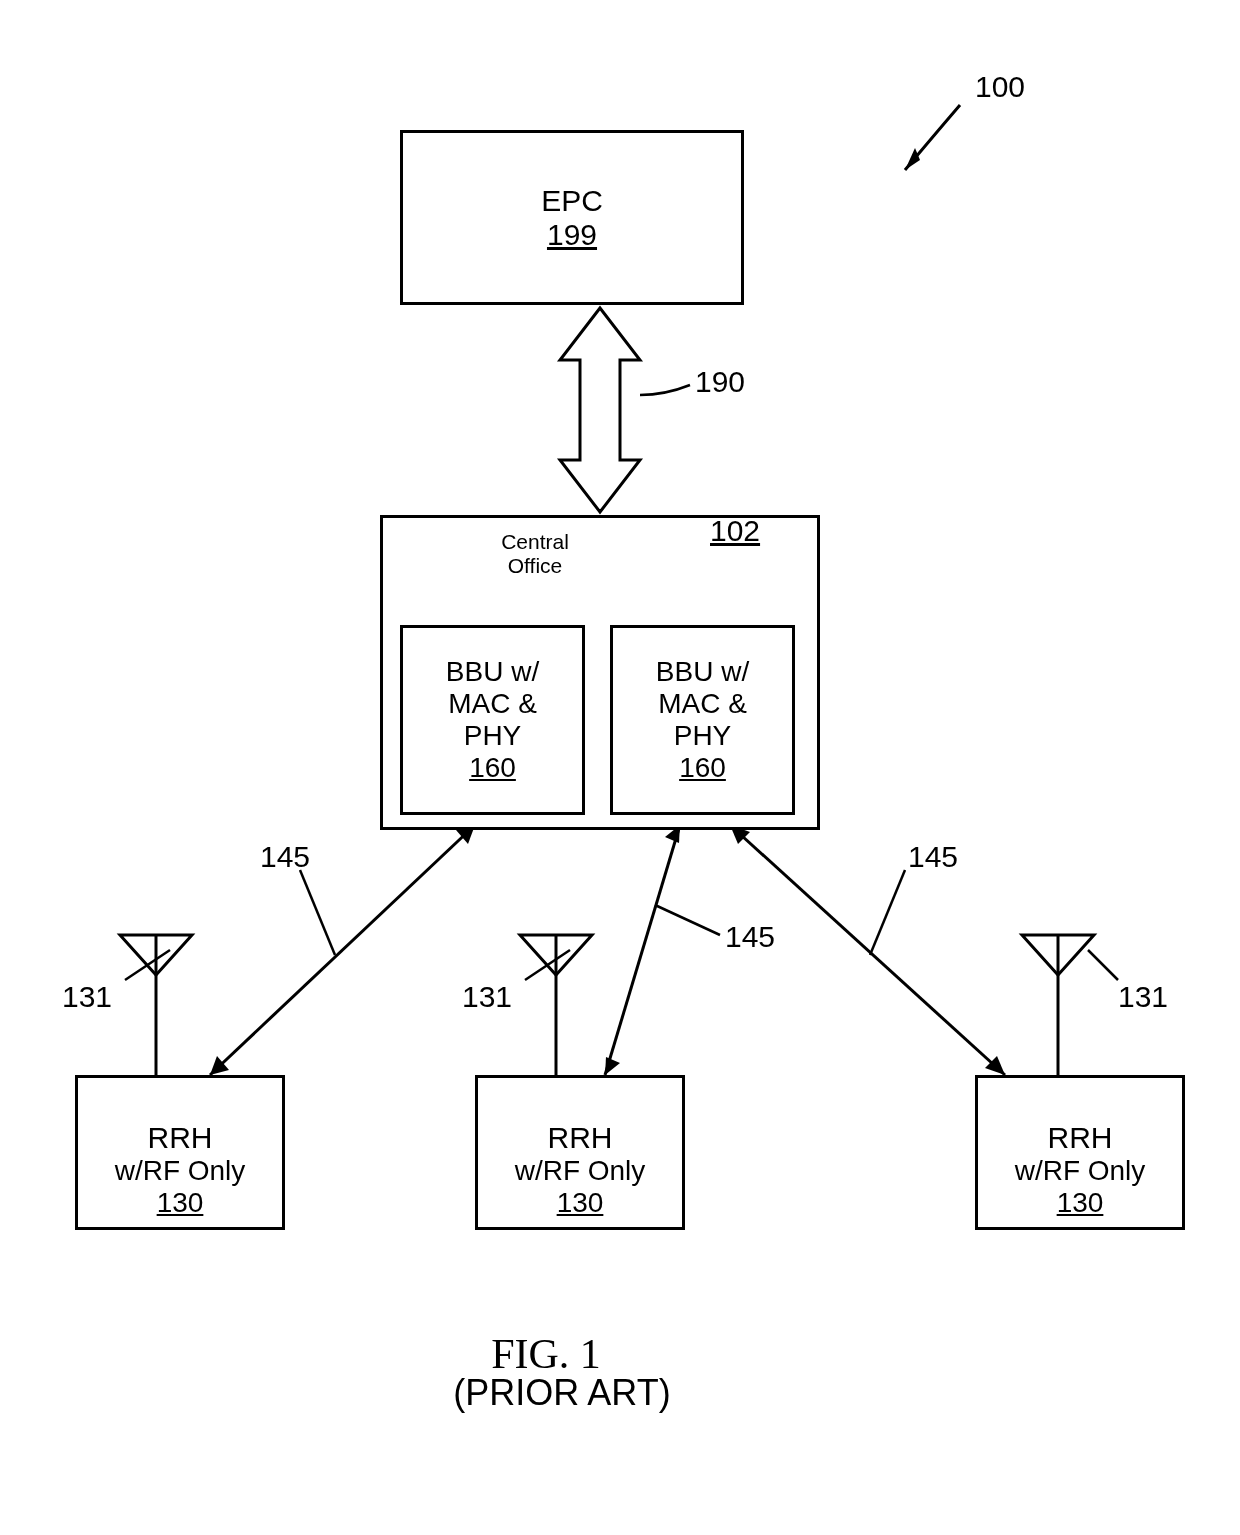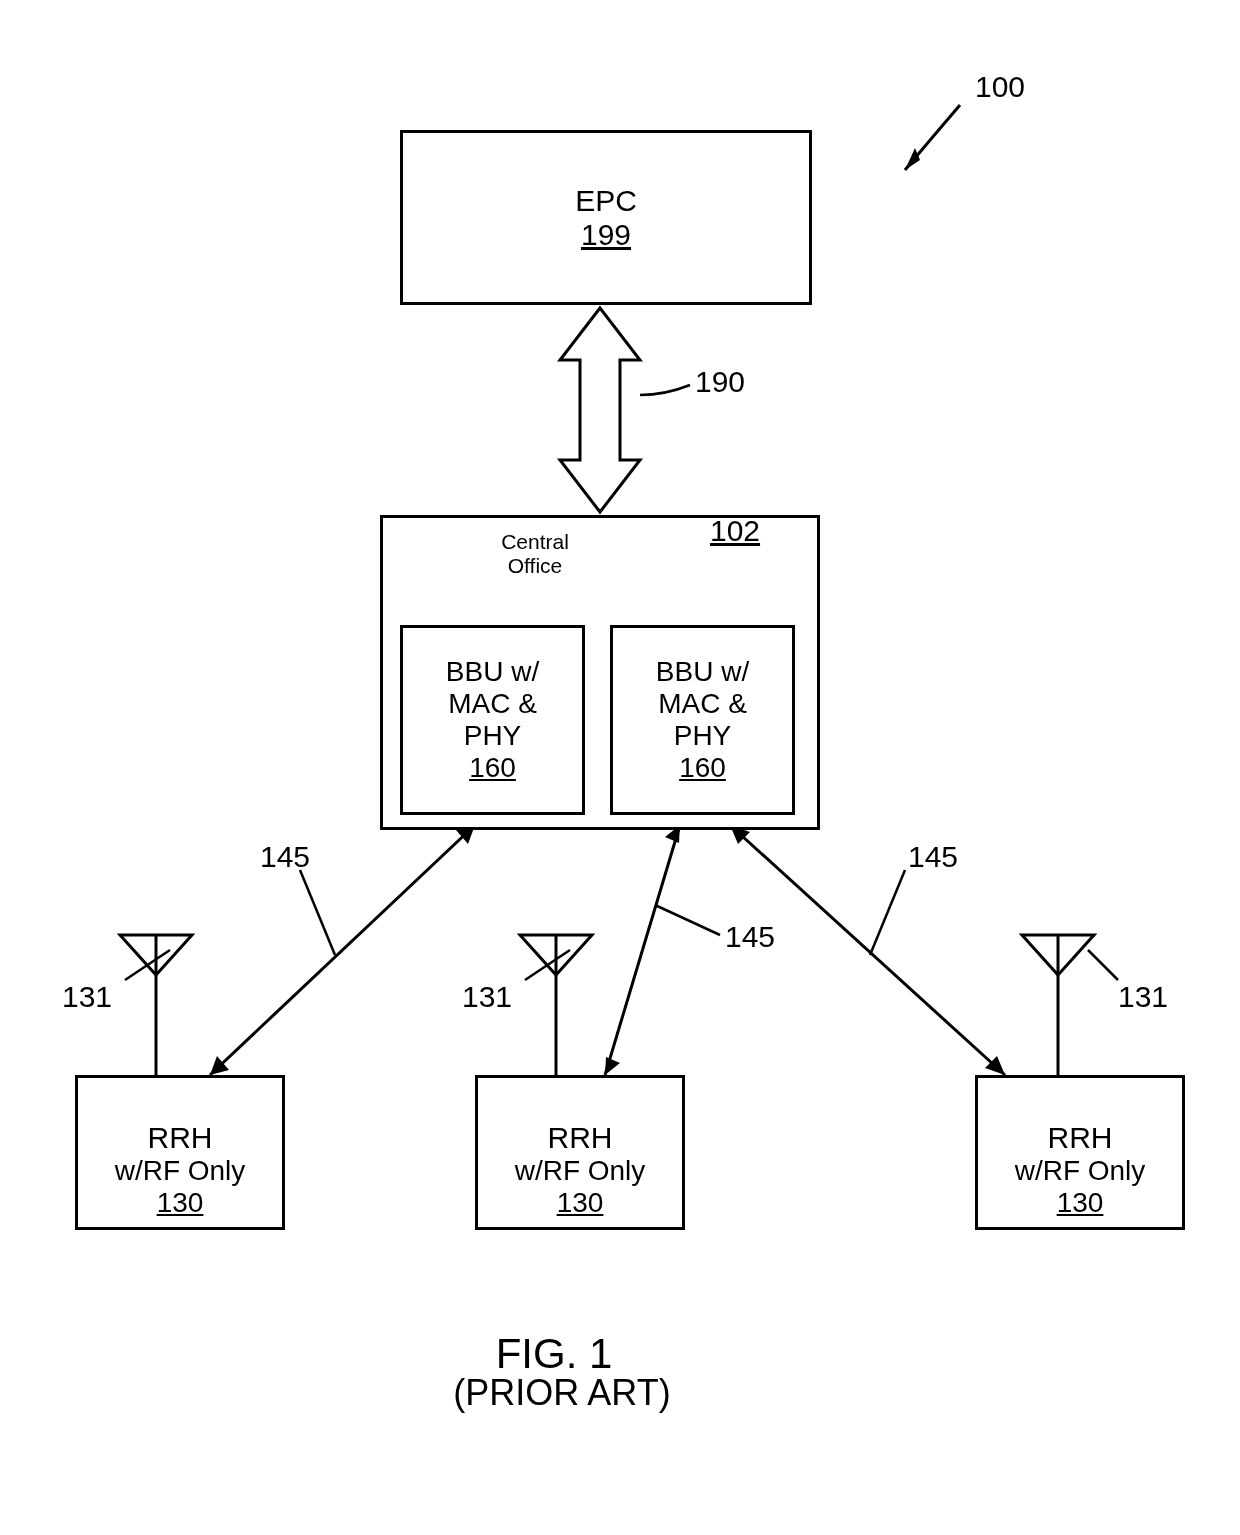--- a/index.html
+++ b/index.html
@@ -130,21 +130,21 @@
 
     <path d="M 655 905 L 720 935" stroke="#000" stroke-width="2.5" fill="none"></path>
 
     <line x1="730" y1="825" x2="1005" y2="1075" stroke="#000" stroke-width="3"></line>
     <polygon points="730,825 738,844 750,832" fill="#000"></polygon>
     <polygon points="1005,1075 997,1056 985,1068" fill="#000"></polygon>
 
     <path d="M 870 955 L 905 870" stroke="#000" stroke-width="2.5" fill="none"></path>
   </svg>
 
-  <div class="box" style="left:400px; top:130px; width:412px; height:175px;">
+  <div class="box" style="left:400px; top:130px; width:344px; height:175px;">
     <div>EPC</div>
     <div class="under">199</div>
   </div>
 
   <div class="label" style="left:695px; top:365px;">190</div>
 
   <div class="box" style="left:380px; top:515px; width:440px; height:315px; justify-content:flex-start;">
   </div>
   <div class="central-title" style="left:470px; top:530px; width:130px;">
     <span>Central</span><br>
@@ -185,16 +185,16 @@
     <div class="under">130</div>
   </div>
   <div class="rrh" style="left:975px; top:1075px; width:210px; height:155px;">
     <div class="title">RRH</div>
     <div>w/RF Only</div>
     <div class="under">130</div>
   </div>
 
   <div class="label" style="left:975px; top:70px;">100</div>
 
-  <div class="fig-title" style="position:absolute; left:8px; top:1330px; width:1092px;">FIG. 1</div>
+  <div class="fig-title" style="position:absolute; left:0; top:1330px; width:1092px;font-family:Liberation Serif, serif;">FIG. 1</div>
   <div class="fig-sub" style="position:absolute; left:0; top:1372px; width:1124px;">(PRIOR ART)</div>
 
 </div>
 
 </body></html>

